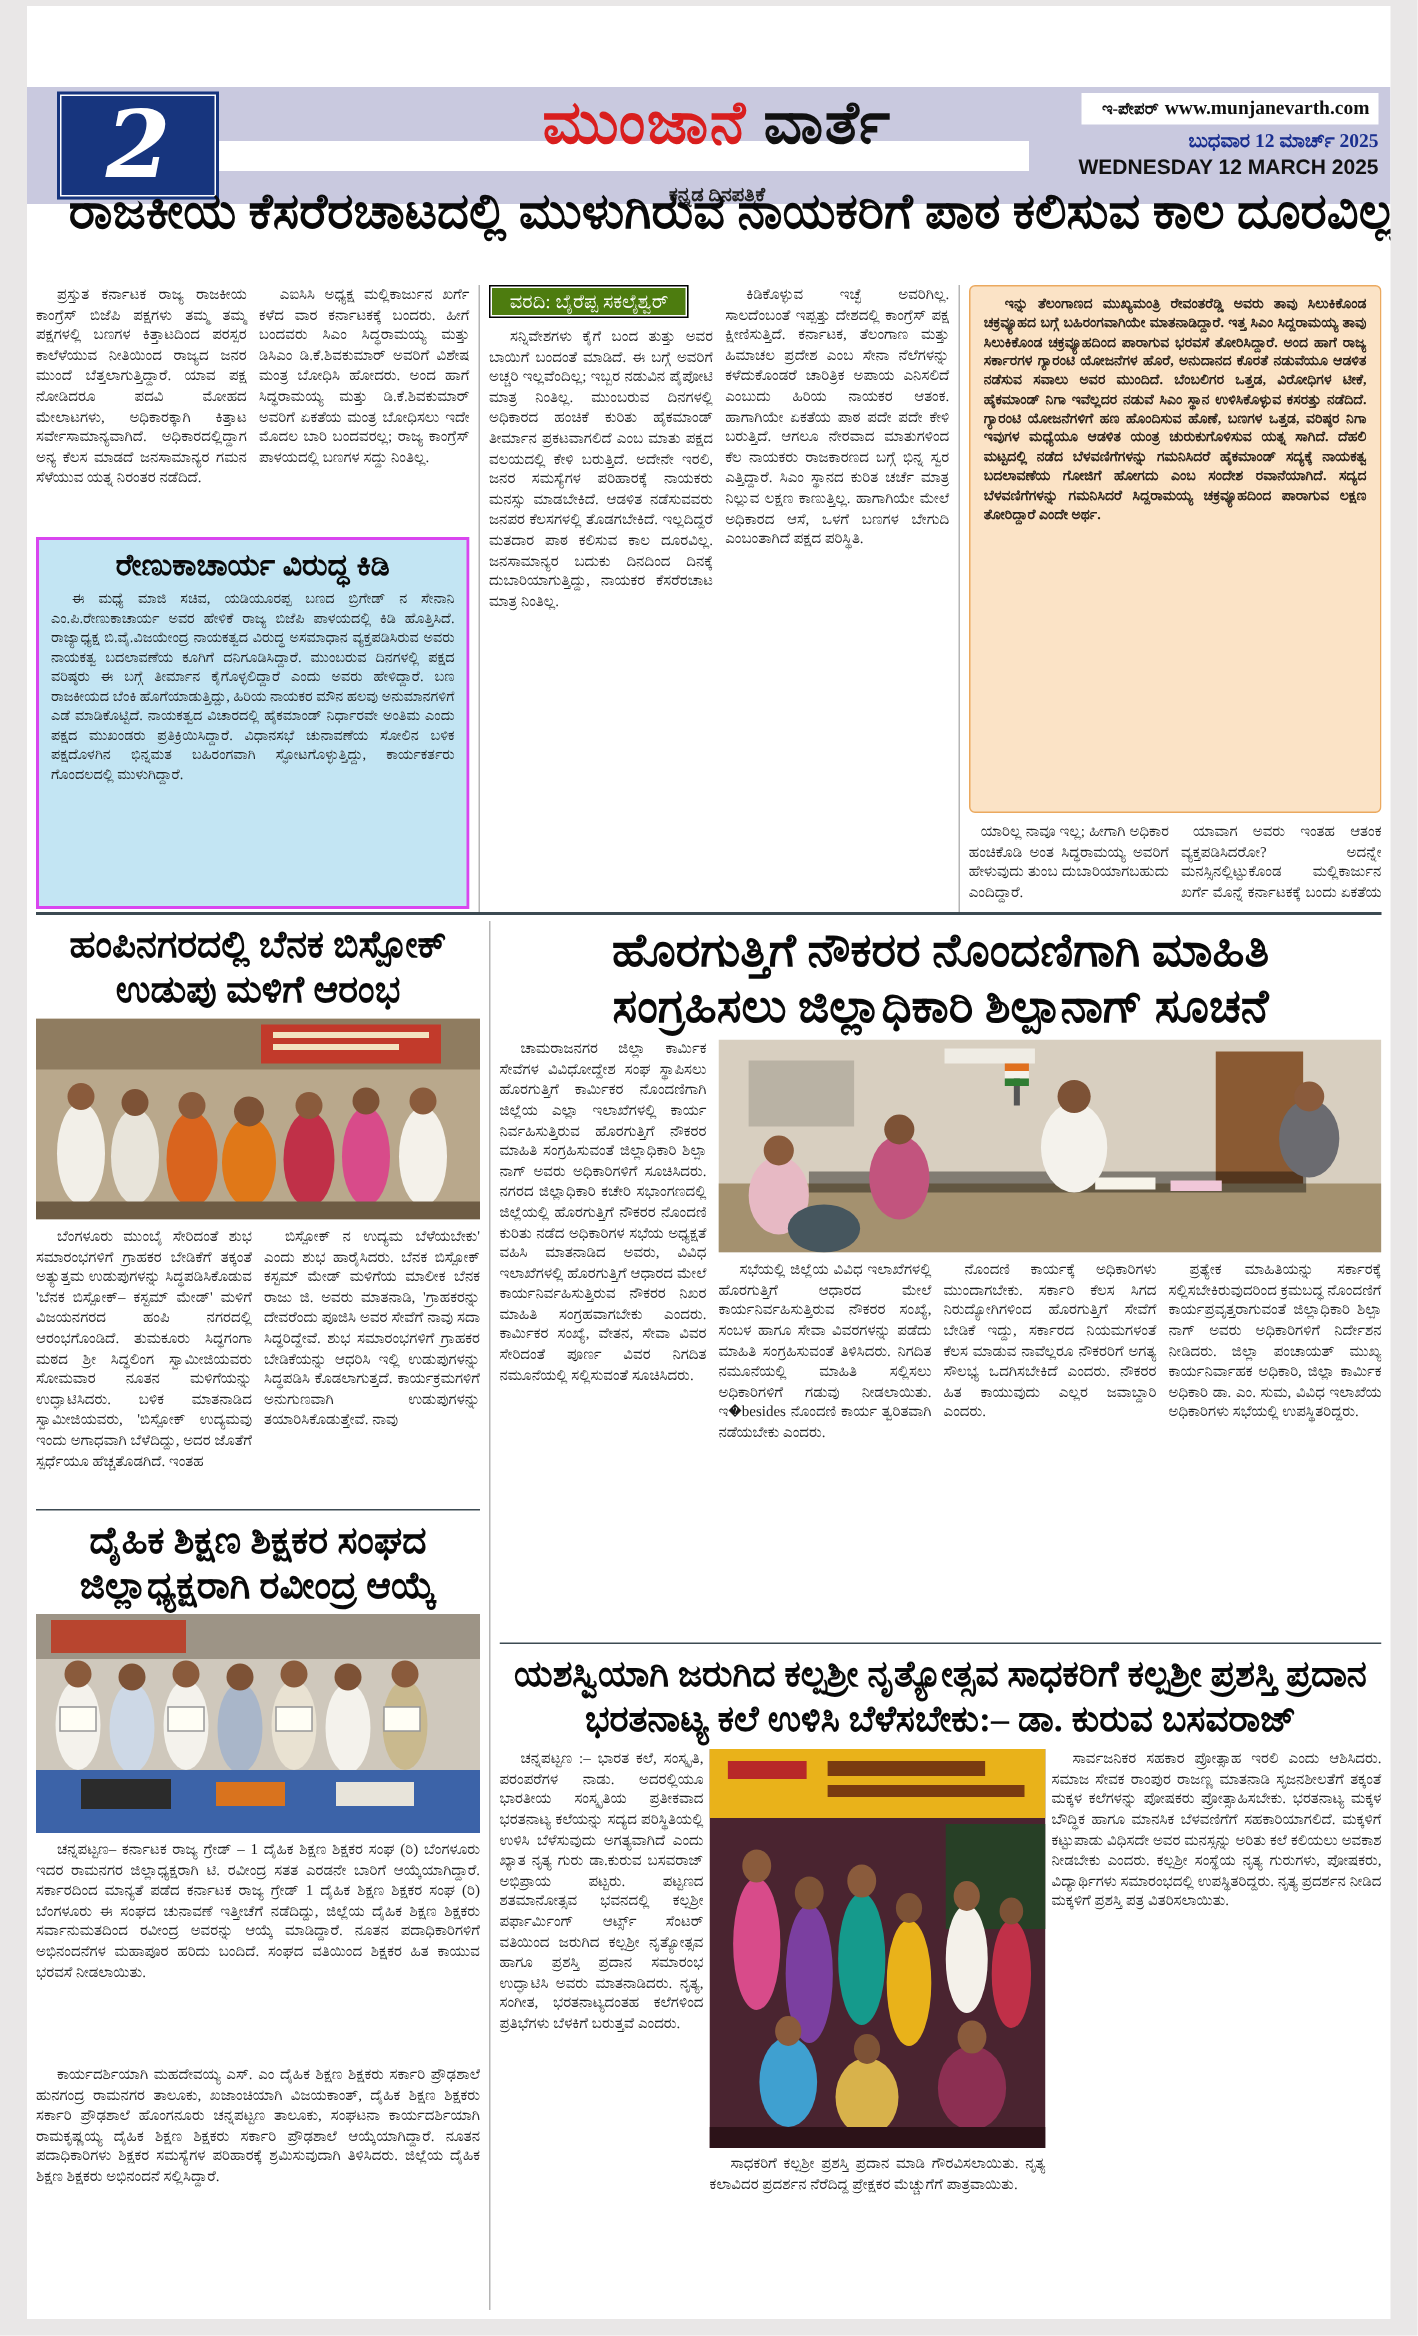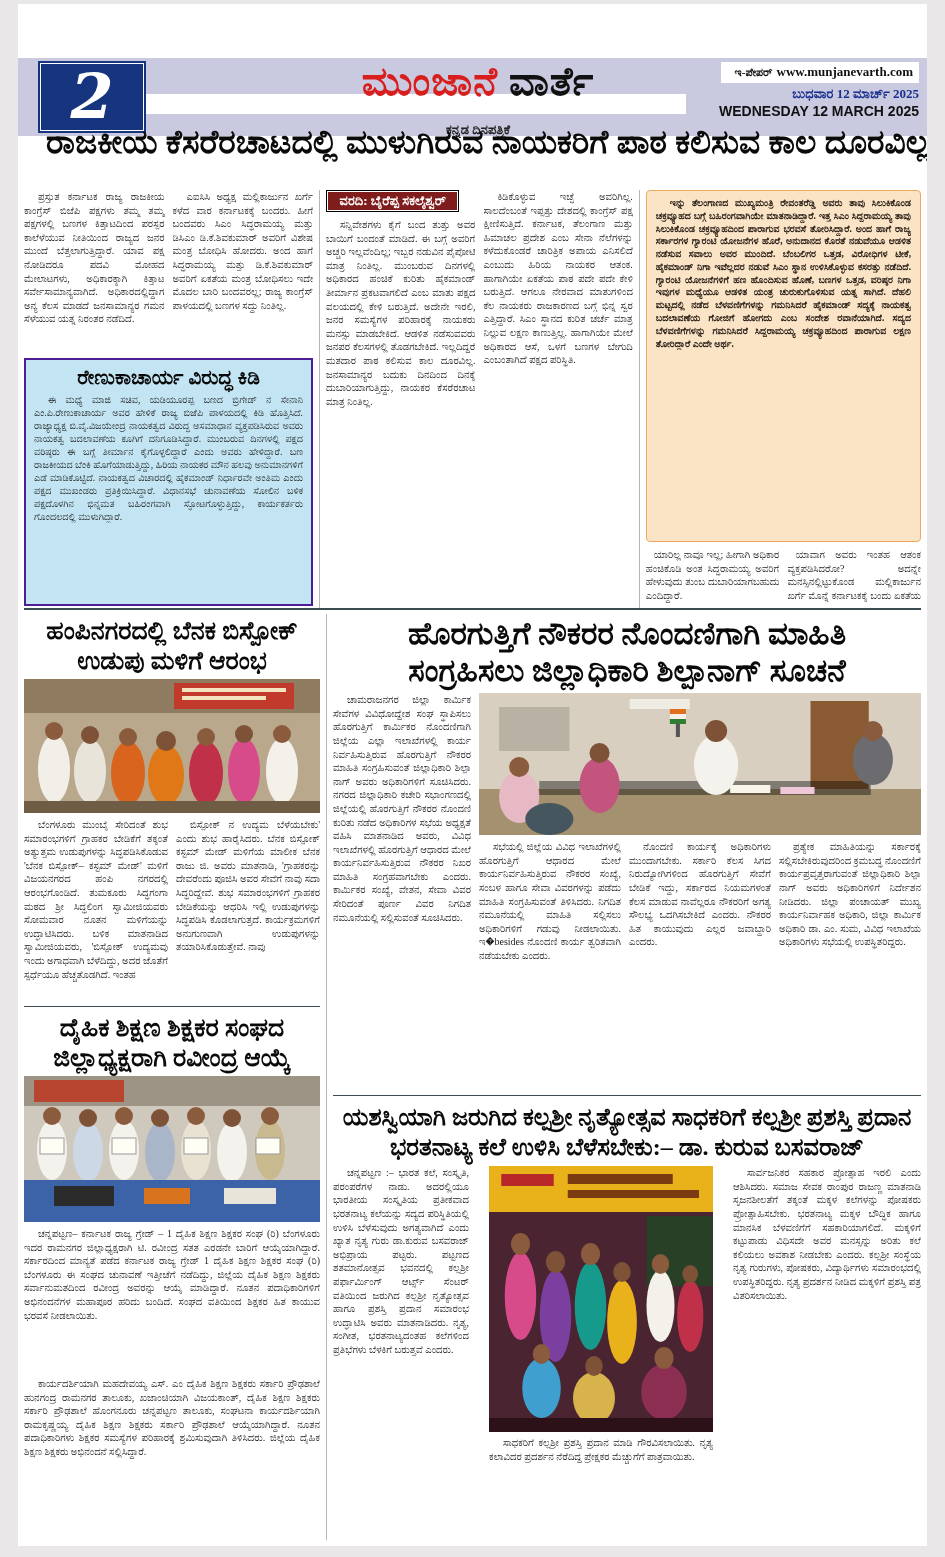--- a/index.html
+++ b/index.html
@@ -32,24 +32,24 @@
   .colrow > div{flex:1;}
   .divider{border:none; border-top:1.6px solid #3c4a52; margin:6px 0;}
   .vsep{width:1px; background:#b5b5b5;}
 
   
   .top-section{position:absolute; left:6px; top:186px; width:897px; height:420px; display:flex; gap:6px;}
   .tleft{width:292px; overflow:hidden;}
   .tmid{width:310px; overflow:hidden;}
   .tright{width:278px; overflow:hidden;}
   .tleft .colrow{height:162px;}
-  .renuka-box{margin-top:6px; height:232px; background:#c3e5f3; border:2px solid #4c1d95; padding:6px 8px; overflow:hidden;}
+  .renuka-box{margin-top:6px; height:232px; background:#c3e5f3; border:2px solid #d946ef; padding:6px 8px; overflow:hidden;}
   .renuka-box h3{margin:0 0 4px 0; text-align:center; font-size:20px; font-weight:800; color:#0a0a0a;}
   .renuka-box .bodytext{font-size:9.6px;}
-  .byline-box{background:#7f1d1d; color:#ffffff; text-align:center; font-size:13px; font-weight:700; padding:3px 2px; margin:0 16px 6px 0; box-shadow:inset 0 0 0 1px #000, inset 0 0 0 2px #fff;}
+  .byline-box{background:#4d7c0f; color:#ffffff; text-align:center; font-size:13px; font-weight:400; padding:3px 2px; margin:0 16px 6px 0; box-shadow:inset 0 0 0 1px #000, inset 0 0 0 2px #fff;}
   .tmid .colrow{height:416px;}
   .siddu-box{height:338px; background:#fbe3c6; border:1px solid #eba95f; border-radius:4px; padding:6px 9px; overflow:hidden;}
   .siddu-box h3{margin:0 0 4px 0; text-align:center; font-size:22px; font-weight:800; color:#0a0a0a;}
   .siddu-box .bodytext{font-size:9.4px; color:#2a2118;font-weight:bold;}
   .tright .colrow{margin-top:6px; height:56px;}
   .tright .colrow .bodytext{text-indent:8px;}
 
   .full-divider{position:absolute; left:6px; top:604px; width:897px; border:none; border-top:2px solid #3c4a52; margin:0;}
 
   
@@ -67,21 +67,21 @@
   .rail-left .colrow{margin-top:5px;}
   .hampi-cols{height:182px;}
   .pe-cols{height:292px;flex-direction:column;}
 
   .out-content{display:flex; gap:8px; height:396px; margin-top:4px;}
   .out-left{width:138px;}
   .out-right{flex:1; display:flex; flex-direction:column;}
   .out-cols{display:flex; gap:8px; margin-top:5px; flex:1;}
   .out-cols > div{flex:1;}
 
-  .kalpa-content{display:flex; gap:20px; height:348px; margin-top:4px;}
+  .kalpa-content{display:flex; gap:4px; height:348px; margin-top:4px;}
   .kalpa-left{width:136px;}
   .kalpa-mid{width:224px; display:flex; flex-direction:column;}
   .kalpa-right{flex:1;}
   .kalpa-below{margin-top:4px; flex:1;}
 </style>
 </head>
 <body>
 
 <div class="page">
   <div class="sheet">

